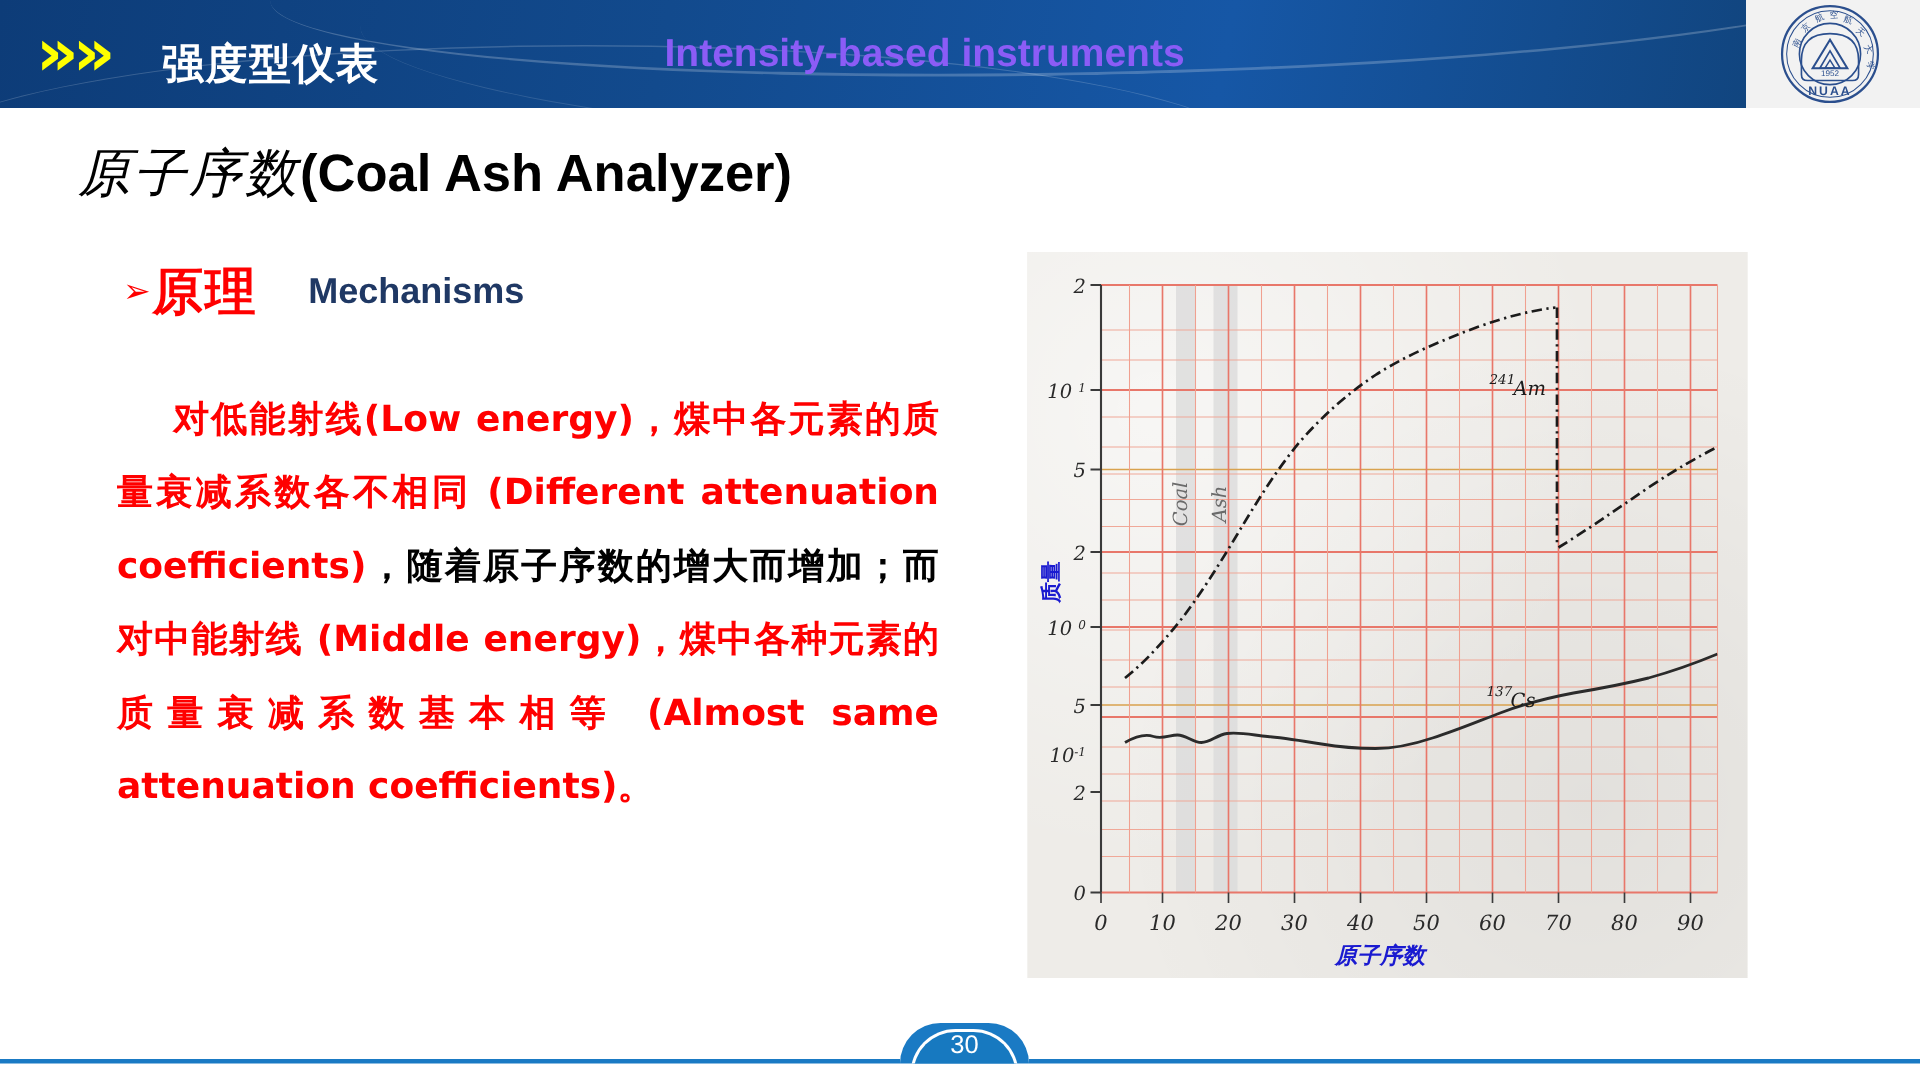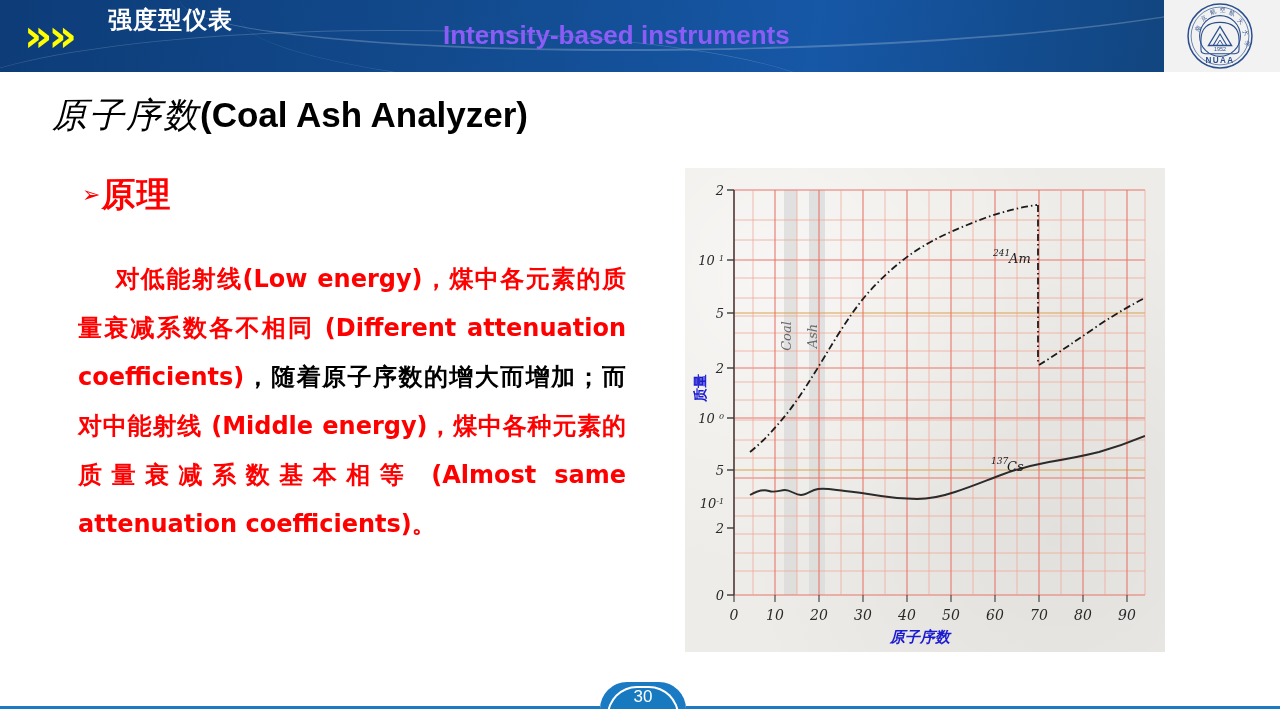--- a/index.html
+++ b/index.html
@@ -61,23 +61,23 @@
     width: 76px; height: 42px;
     color: #ffff00;
     font-size: 44px;
     line-height: 40px;
     font-weight: bold;
     letter-spacing: -4px;
     font-family: "DejaVu Sans", sans-serif;
   }
   .header-title-cn {
     position: absolute;
-    left: 108px; top: 4px;
+    left: 108px; top: 24px;
     color: #ffffff;
-    font-size: 24px;
+    font-size: 28px;
     font-weight: bold;
     letter-spacing: 1px;
     font-family: "DejaVu Sans", sans-serif;
     white-space: nowrap;
   }
   .header-title-en {
     position: absolute;
     left: 443px; top: 20px;
     color: #8b5cf6;
     font-size: 26px;
@@ -263,20 +263,21 @@
   </svg>
 </div>
 
 <div class="slide-title">
   <span class="cn">原子序数</span><span class="en">(Coal Ash Analyzer)</span>
 </div>
 
 <div class="bullet-row">
   <span class="bullet-arrow">➢</span>
   <span class="bullet-cn">原理</span>
+  <span class="bullet-en">Mechanisms</span>
 </div>
 
 <div class="body-text">
   <span class="indent"></span><span class="red">对低能射线(Low  energy)，煤中各元素的质量衰减系数各不相同  (Different attenuation coefficients)</span><span class="blk">，随着原子序数的增大而增加；而</span><span class="red">对中能射线  (Middle energy)，煤中各种元素的质量衰减系数基本相等 (Almost  same  attenuation coefficients)。</span>
 </div>
 
 <div class="chart-frame">
   <div class="paper"></div>
   <svg class="chart-svg" width="480" height="484" viewBox="0 0 480 484">
     <defs>

